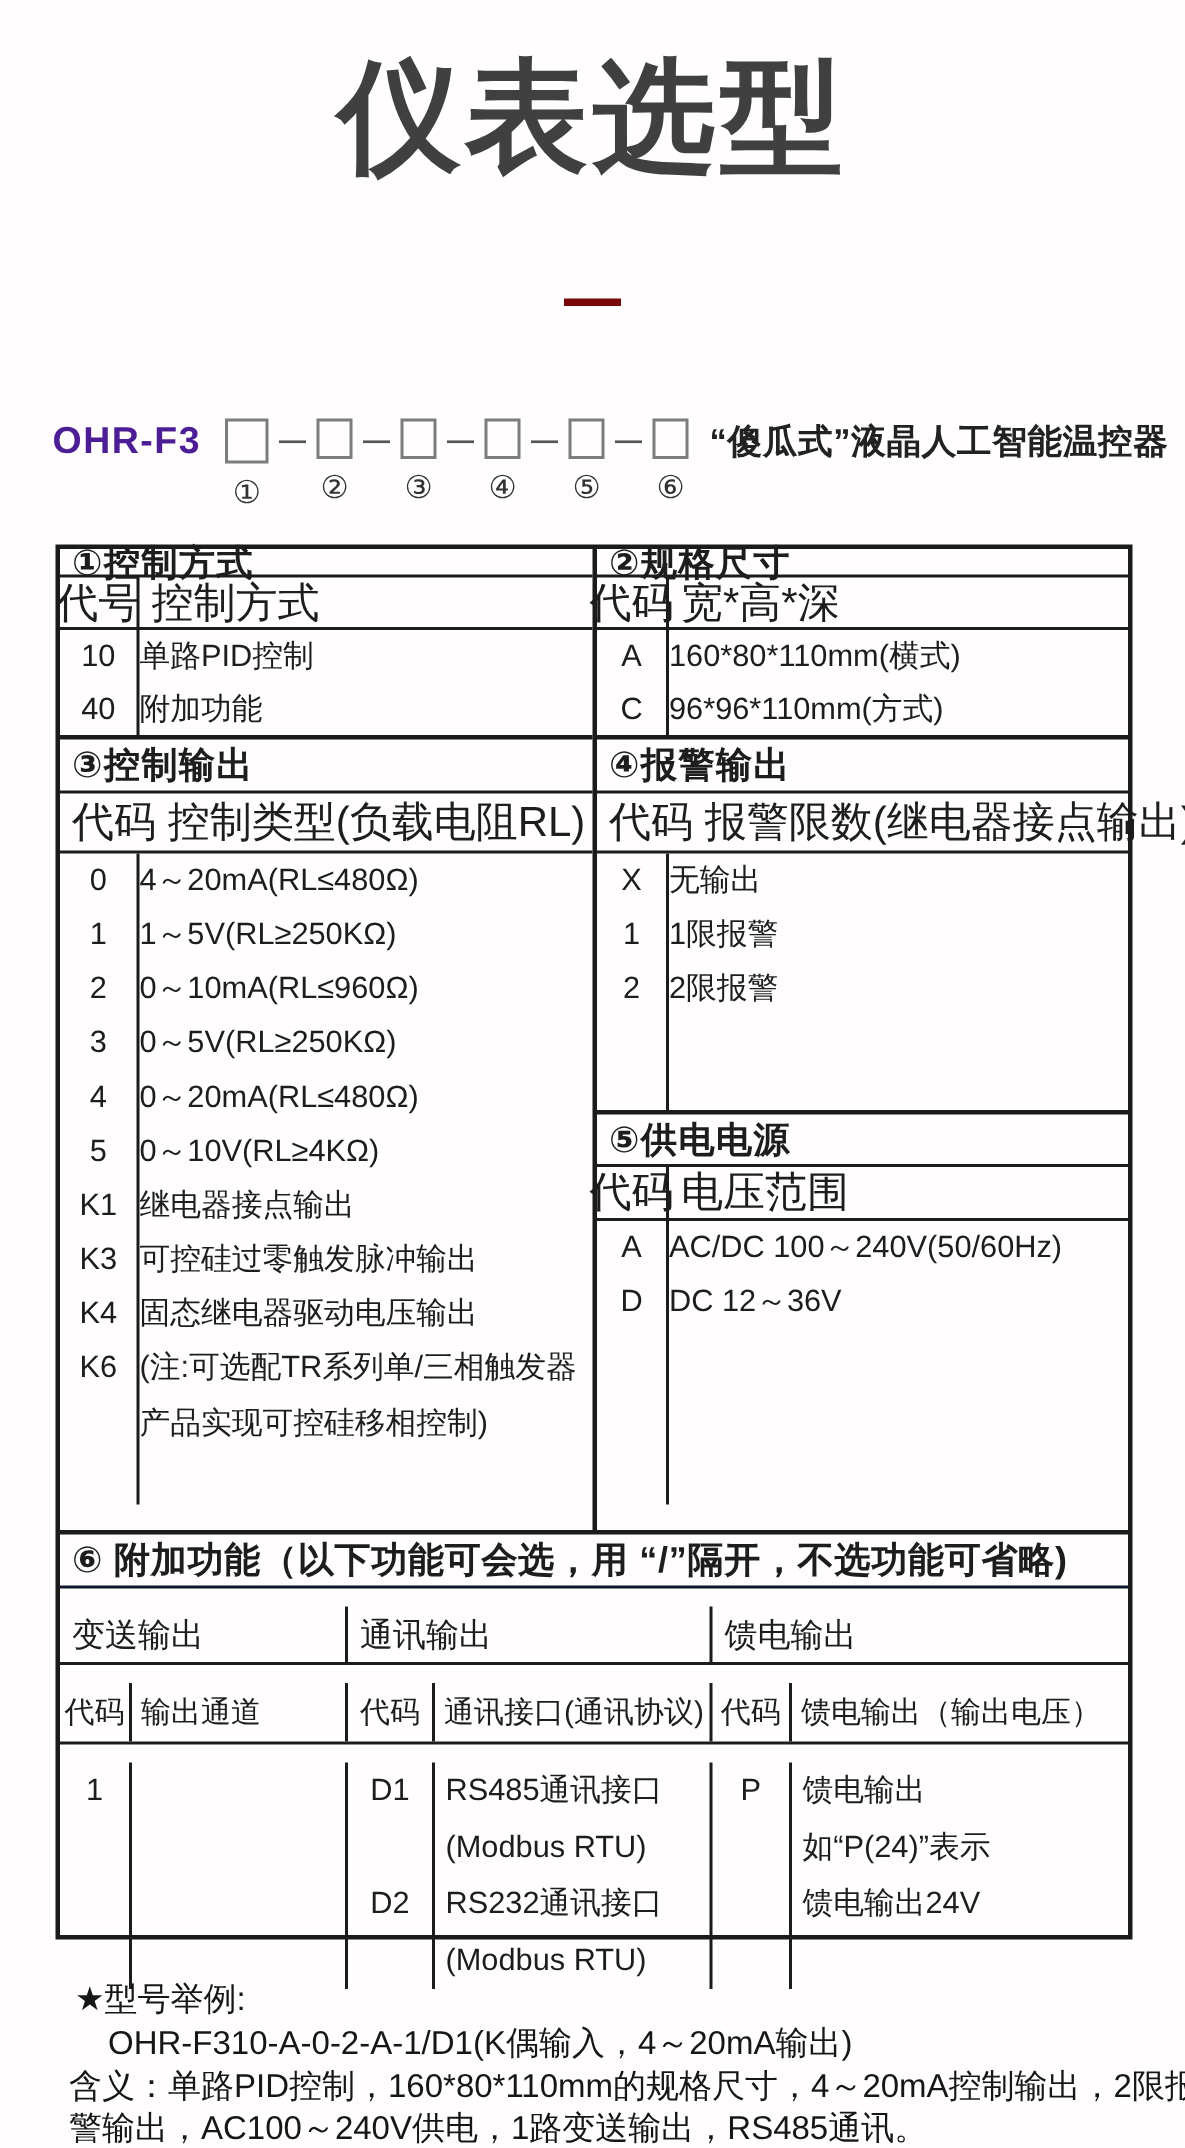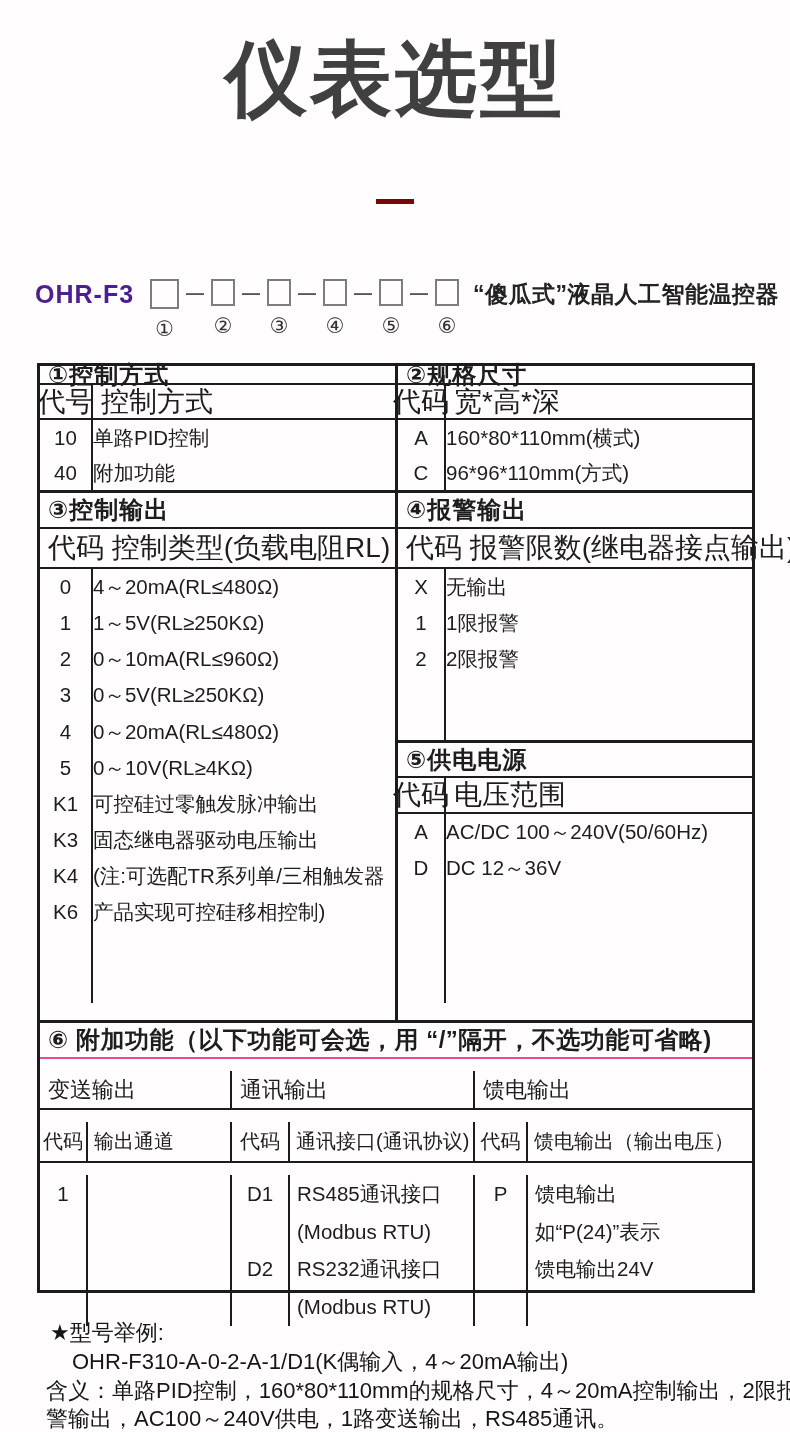--- a/index.html
+++ b/index.html
@@ -82,21 +82,21 @@
   .h-data4{height:171px;}
   .h-data4 .dline{height:36px;line-height:36px;}
   .h-band5{height:38px;}
   .h-colhdr5{height:36px;}
   .h-data5{height:189px;}
   .h-data5 .dline{height:36px;line-height:36px;}
 
   
   .section6{position:absolute;left:0;top:654px;width:712px;}
   .band6{
-    height:39px;border-top:3px solid #1c1c1c;border-bottom:2px solid #ec4899;
+    height:39px;border-top:3px solid #1c1c1c;border-bottom:2px solid #0f172a;
     display:flex;align-items:center;padding-left:8px;
     font-weight:bold;font-size:24px;letter-spacing:0.5px;white-space:nowrap;
   }
   .g-row{display:flex;margin-top:12px;}
   .g1{width:192px;border-right:2px solid #1c1c1c;}
   .g2{width:243px;border-right:2px solid #1c1c1c;}
   .g3{width:273px;}
   .grouphdr{height:39px;border-bottom:2px solid #1c1c1c;}
   .grouphdr>div{display:flex;align-items:center;padding-left:8px;font-size:22px;white-space:nowrap;}
   .colhdr6{height:41px;border-bottom:2px solid #1c1c1c;}
@@ -198,20 +198,21 @@
           <div class="dline"></div>
           <div class="dline"></div>
         </div>
         <div class="descs">
           <div class="dline">4～20mA(RL≤480Ω)</div>
           <div class="dline">1～5V(RL≥250KΩ)</div>
           <div class="dline">0～10mA(RL≤960Ω)</div>
           <div class="dline">0～5V(RL≥250KΩ)</div>
           <div class="dline">0～20mA(RL≤480Ω)</div>
           <div class="dline">0～10V(RL≥4KΩ)</div>
+          <div class="dline">继电器接点输出</div>
           <div class="dline">可控硅过零触发脉冲输出</div>
           <div class="dline">固态继电器驱动电压输出</div>
           <div class="dline">(注:可选配TR系列单/三相触发器</div>
           <div class="dline">产品实现可控硅移相控制)</div>
         </div>
       </div>
     </div>
 
     <div class="halfcol rightcol">
       <div class="band h-band1">②规格尺寸</div>

